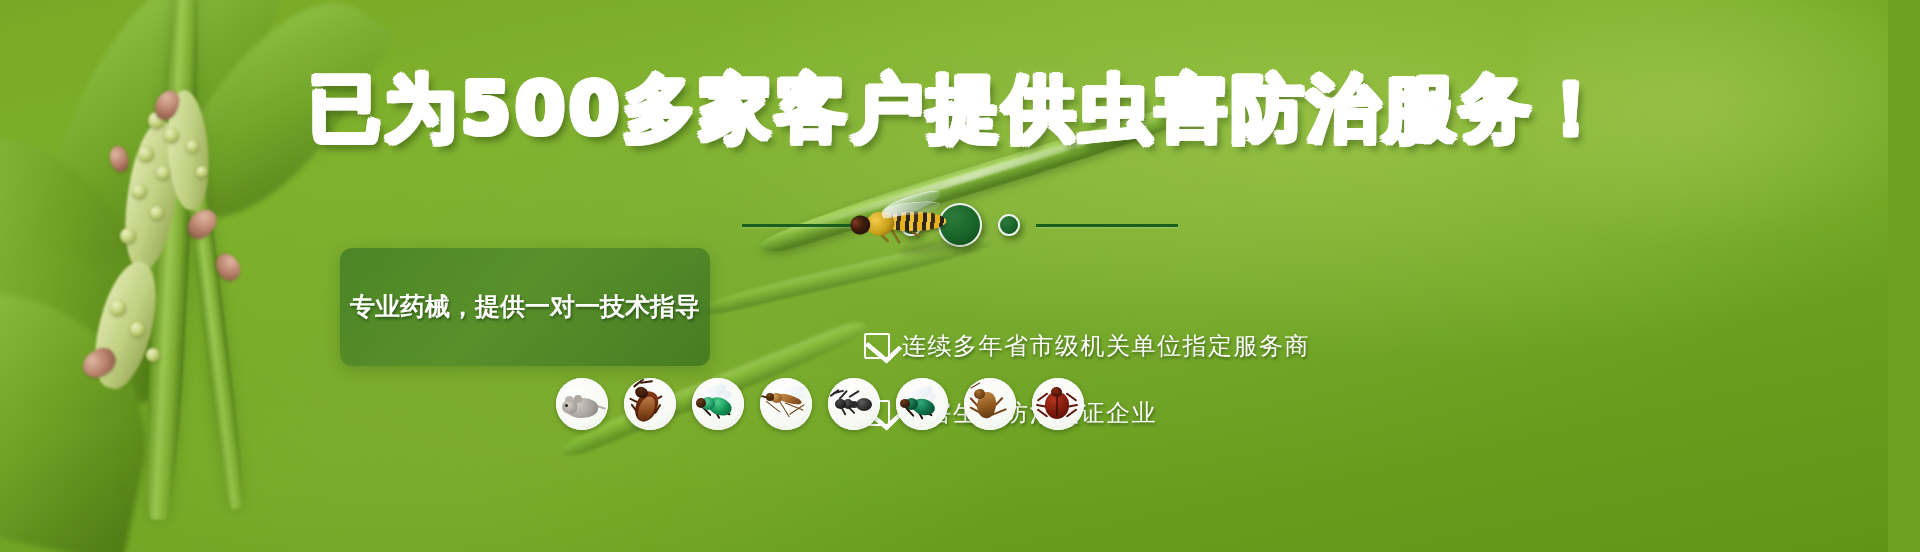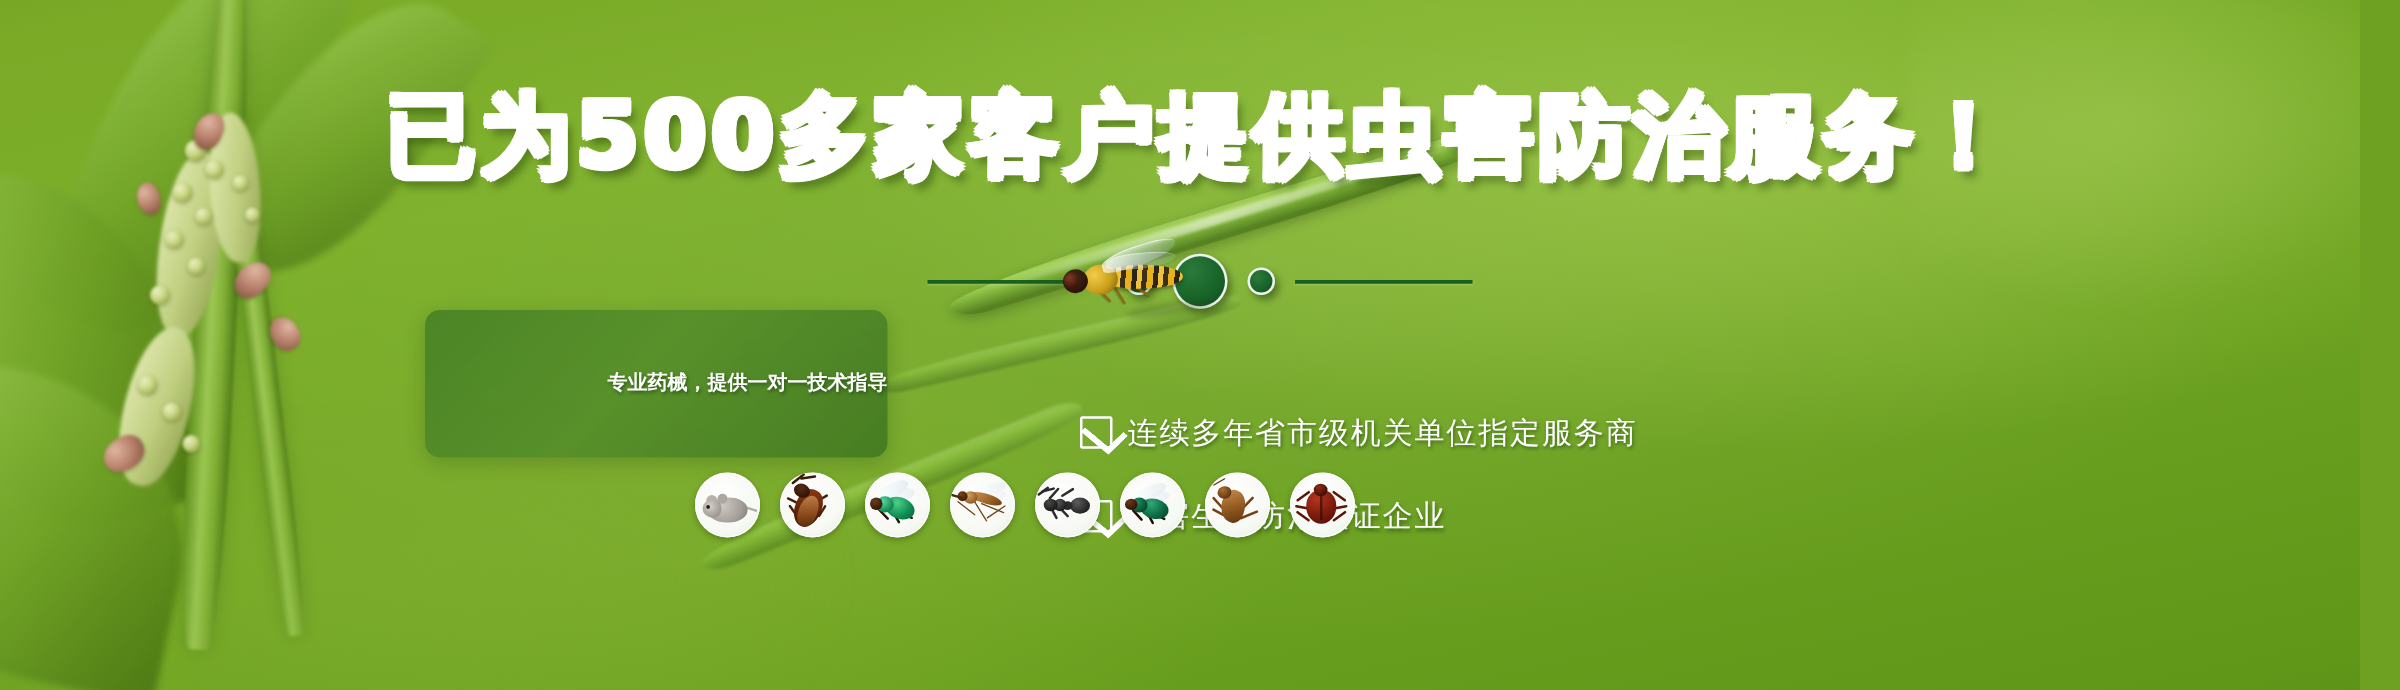--- a/index.html
+++ b/index.html
@@ -181,21 +181,21 @@
   .panel-line {
     color:#ffffff;
     font-weight:bold;
     text-align:center;
     white-space:nowrap;
     text-shadow:1px 2px 3px rgba(10,40,5,.55);
     font-family:"DejaVu Sans","Liberation Sans",sans-serif;
   }
   .panel-line.l1 { font-size:24px; letter-spacing:0px; margin-bottom:11px; }
   .panel-line.l2 { font-size:25px; letter-spacing:0px; margin-bottom:11px; }
-  .panel-line.l3 { font-size:16px; letter-spacing:0px;text-align:right; }
+  .panel-line.l3 { font-size:25px; letter-spacing:0px; }
 
   
   .checklist {
     position:absolute; left:864px; top:330px;
     display:flex; flex-direction:column; gap:35px;
   }
   .check-row { display:flex; align-items:center; gap:12px; }
   .check-box {
     width:26px; height:26px; flex:0 0 26px;
     border:2.5px solid #ffffff; border-radius:2px;

